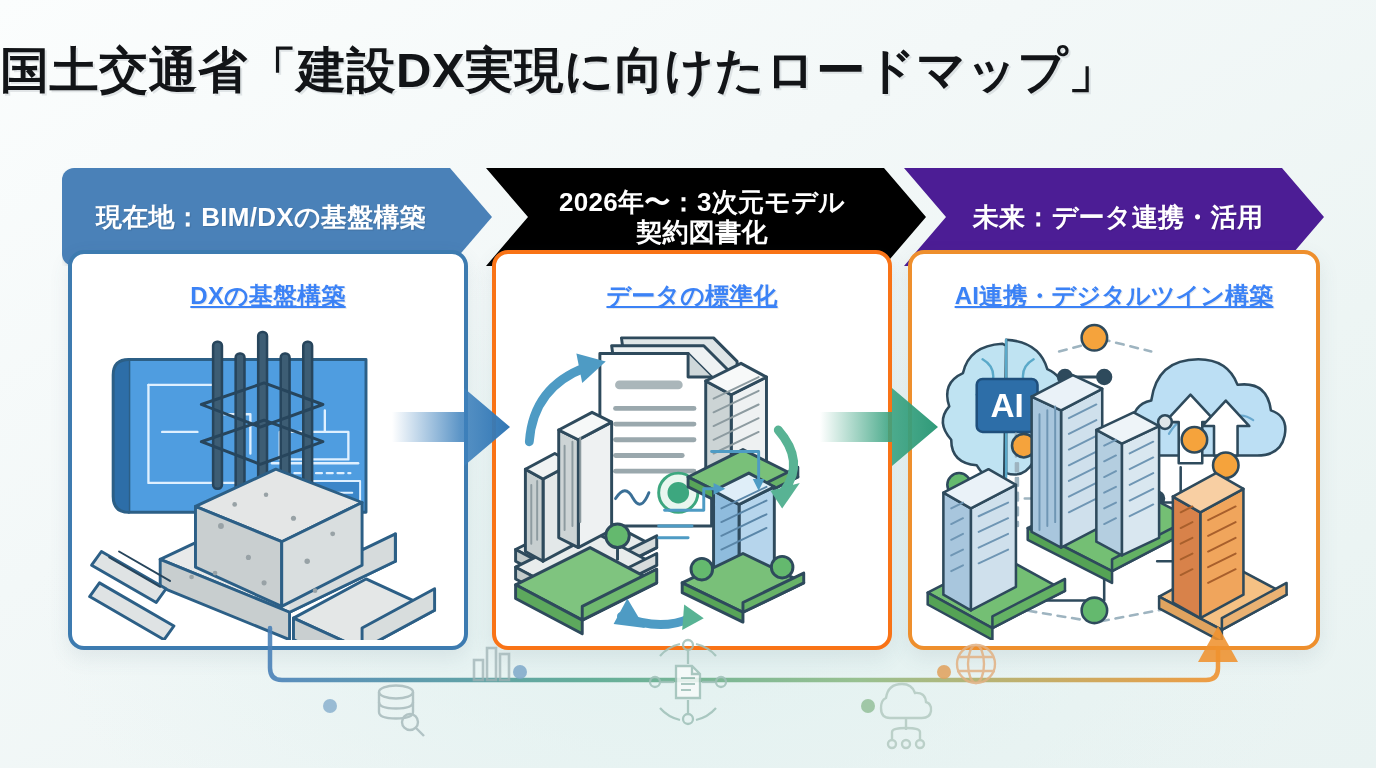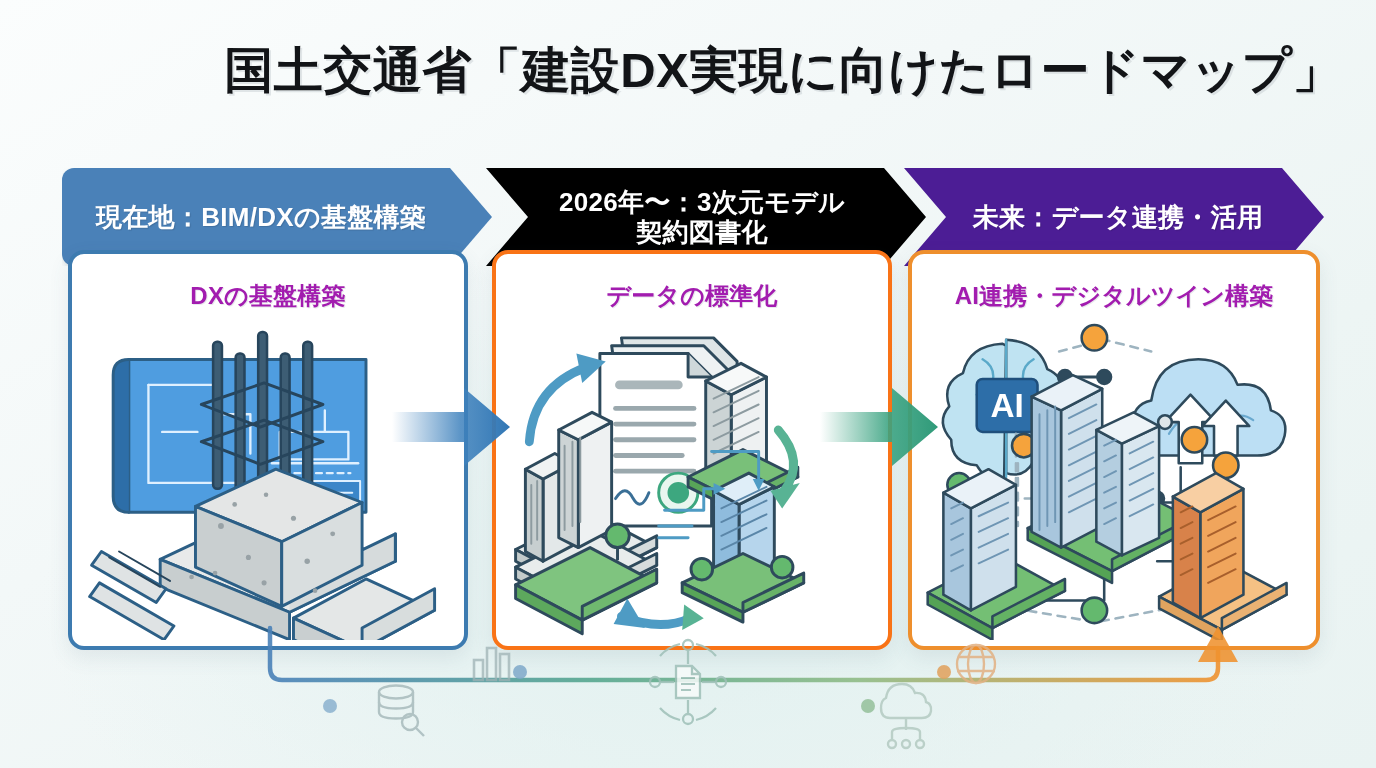--- a/index.html
+++ b/index.html
@@ -11,21 +11,21 @@
   body {
     background:
       radial-gradient(ellipse 900px 500px at 50% 78%, #e2f1f0 0%, rgba(226,241,240,0) 72%),
       linear-gradient(150deg, #fbfdfd 0%, #f3f8f8 38%, #edf5f4 70%, #e9f3f2 100%);
     position: relative;
   }
 
   
   .title-wrap {
     position: absolute; top: 38px; left: 0; width: 1342px;
-    text-align: right;
+    text-align: left;
   }
   .title {
     font-size: 49px;
     font-weight: 900;
     letter-spacing: 0.5px;
     color: #121417;
     text-shadow: 2px 2px 0 rgba(140,150,160,.22);
     white-space: nowrap;
   }
 
@@ -79,24 +79,25 @@
     overflow: hidden;
   }
   .card1 { left: 68px;  width: 400px; border: 4px solid #3d7bb0; }
   .card2 { left: 492px; width: 400px; border: 4px solid #f97316; }
   .card3 { left: 908px; width: 412px; border: 4px solid #ee8f2d; }
 
   .card-title {
     text-align: center;
     font-size: 24px;
     font-weight: 800;
-    color: #a21caf;
+    color: #3b82f6;
     margin-top: 26px;
     letter-spacing: .2px;
     text-shadow: 1px 1px 0 rgba(150,160,170,.22);
+    text-decoration: underline;
   }
   .card-art { position: absolute; left: 0; right: 0; top: 62px; bottom: 6px; }
   .card-art svg { width: 100%; height: 100%; display: block; }
 
   
   .flowarrow {
     position: absolute; top: 216px; width: 120px; height: 86px; z-index: 5;
   }
   .flowarrow.a1 { left: 392px; }
   .flowarrow.a2 { left: 820px; }

